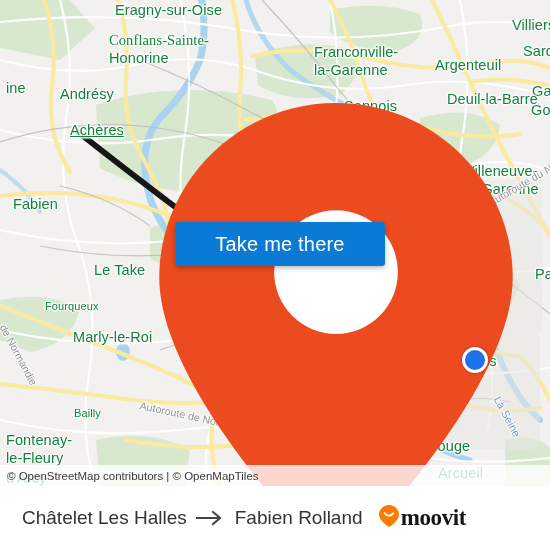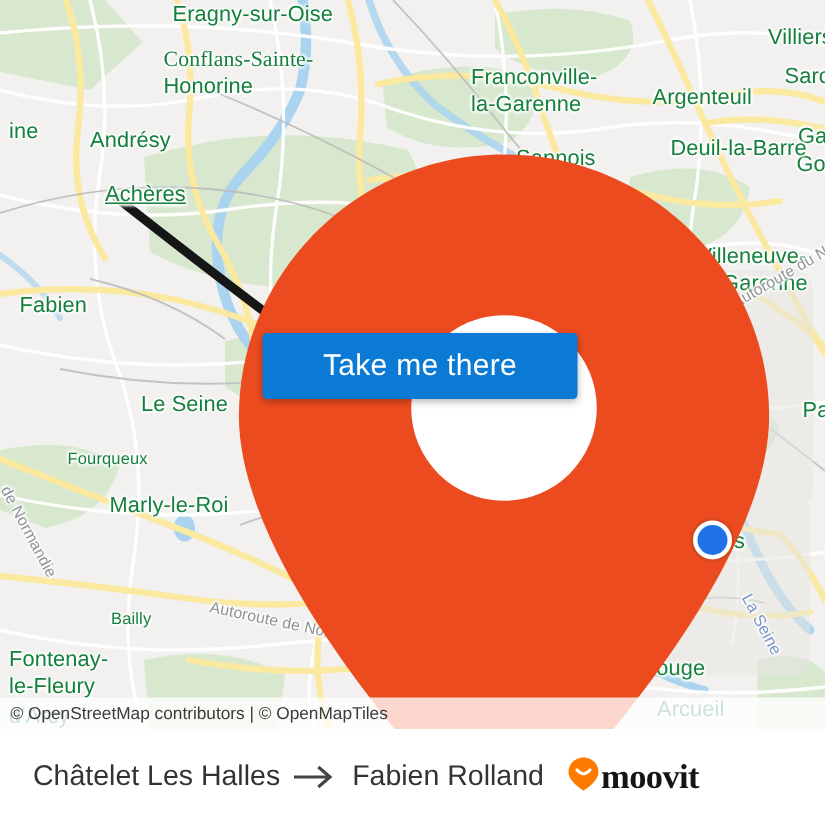--- a/index.html
+++ b/index.html
@@ -212,21 +212,21 @@
         <div class="maplabel big" style="left: 60px; top: 86px;">Andrésy</div>
         <div class="maplabel big" style="left: 6px; top: 80px;">ine</div>
         <div class="maplabel big" style="left: 70px; top: 122px; text-decoration: underline;">Achères</div>
         <div class="maplabel big" style="left: 344px; top: 98px;">Sannois</div>
         <div class="maplabel big" style="left: 332px; top: 152px;">Argenteuil</div>
         <div class="maplabel big" style="left: 465px; top: 163px;">Villeneuve-</div>
         <div class="maplabel big" style="left: 465px; top: 181px;">la-Garenne</div>
         <div class="maplabel big" style="left: 13px; top: 196px;">Fabien</div>
         <div class="maplabel big" style="left: 258px; top: 203px;">Bezons</div>
         <div class="maplabel big" style="left: 311px; top: 207px;">Colombes</div>
-        <div class="maplabel big" style="left: 94px; top: 262px;">Le Seine</div>
+        <div class="maplabel big" style="left: 94px; top: 262px;">Le Take</div>
         <div class="maplabel big" style="left: 241px; top: 275px;">Nanterre</div>
         <div class="maplabel big" style="left: 535px; top: 266px;">Pa</div>
         <div class="maplabel small" style="left: 45px; top: 300px;">Fourqueux</div>
         <div class="maplabel big" style="left: 180px; top: 310px;">Rueil-Malmaison</div>
         <div class="maplabel big" style="left: 73px; top: 329px;">Marly-le-Roi</div>
         <div class="maplabel small" style="left: 74px; top: 407px;">Bailly</div>
         <div class="maplabel big" style="left: 293px; top: 390px;">Boulogne-</div>
         <div class="maplabel big" style="left: 293px; top: 407px;">Billancourt</div>
         <div class="maplabel big" style="left: 258px; top: 427px;">Sèvres</div>
         <div class="maplabel big" style="left: 400px; top: 438px;">Montrouge</div>

